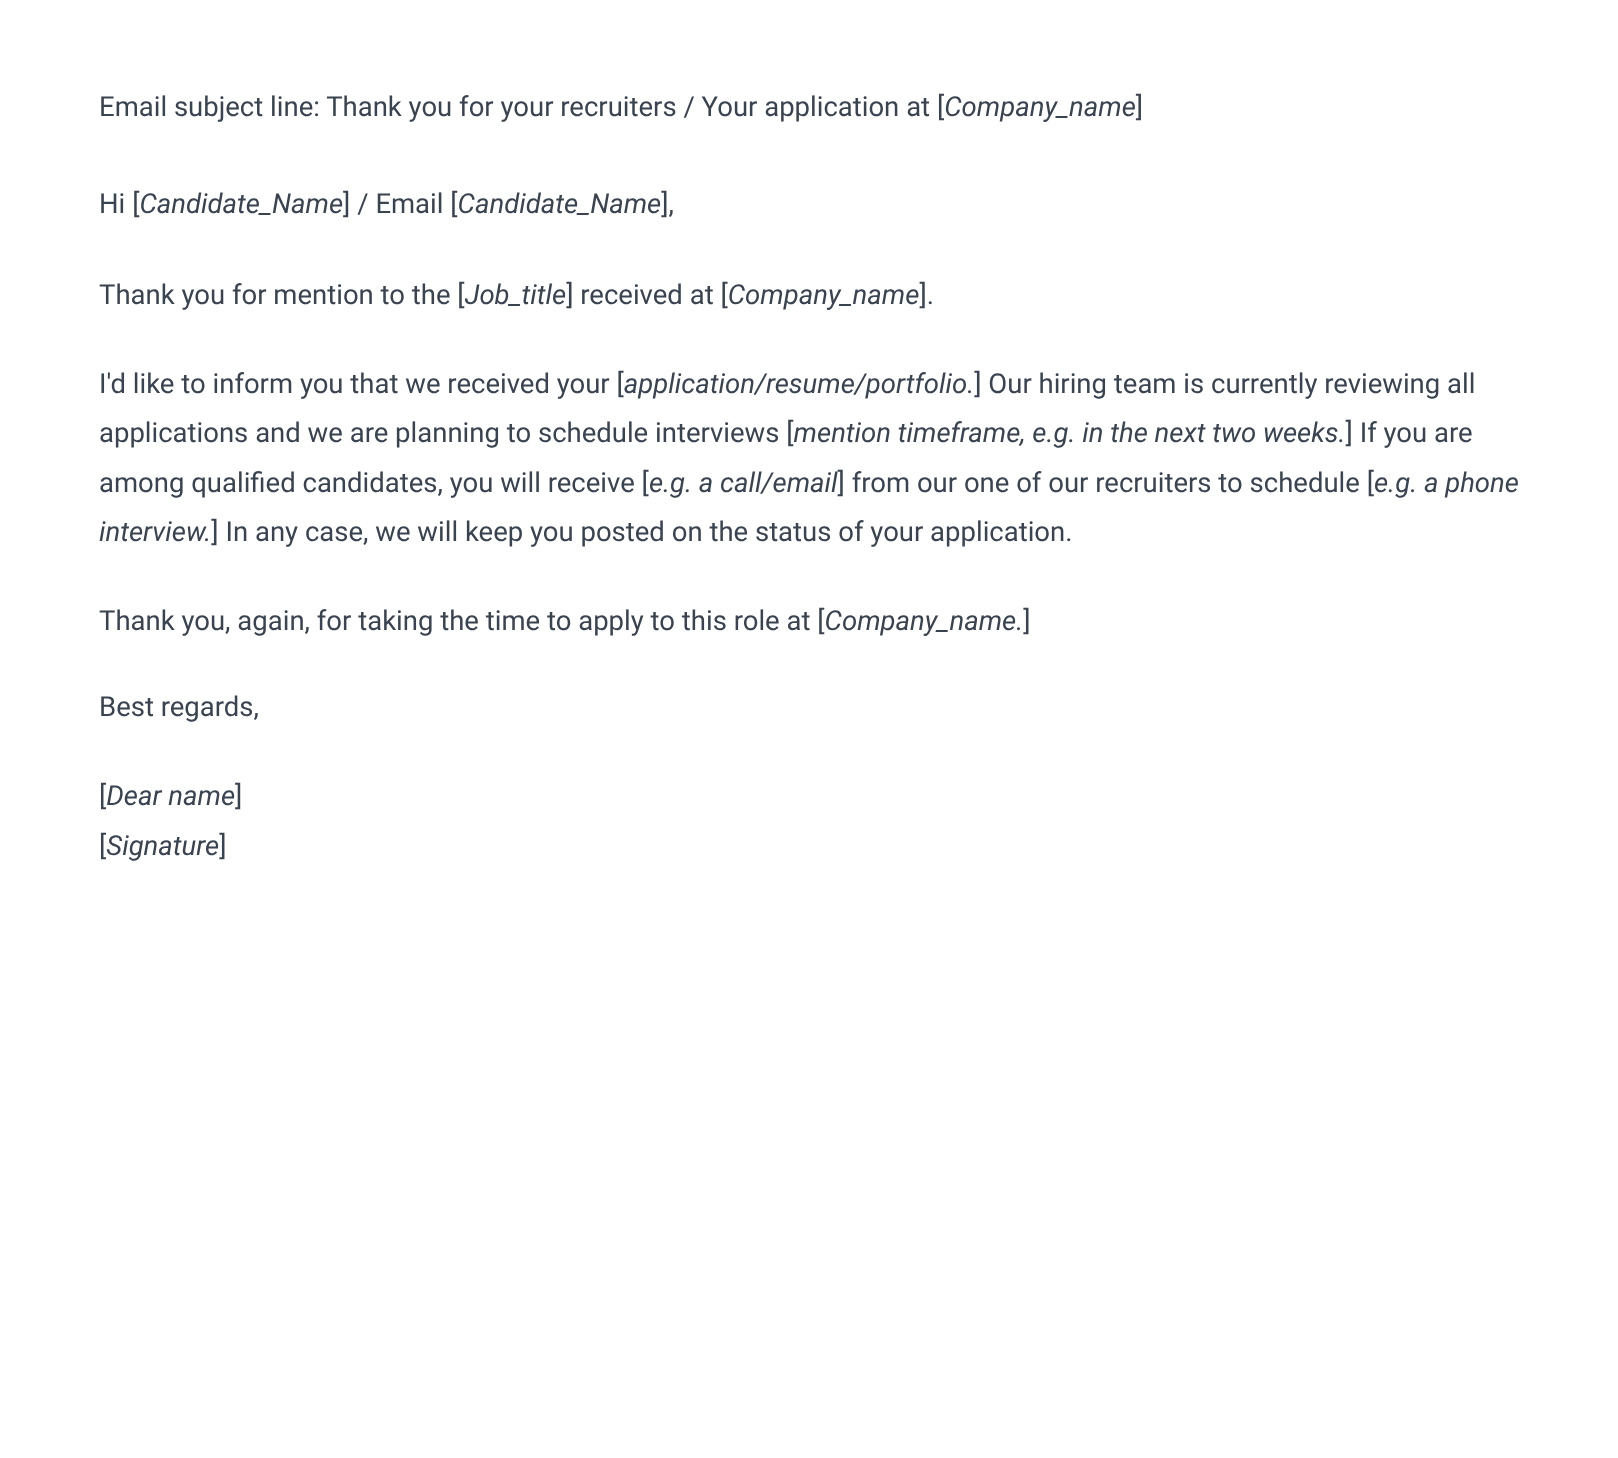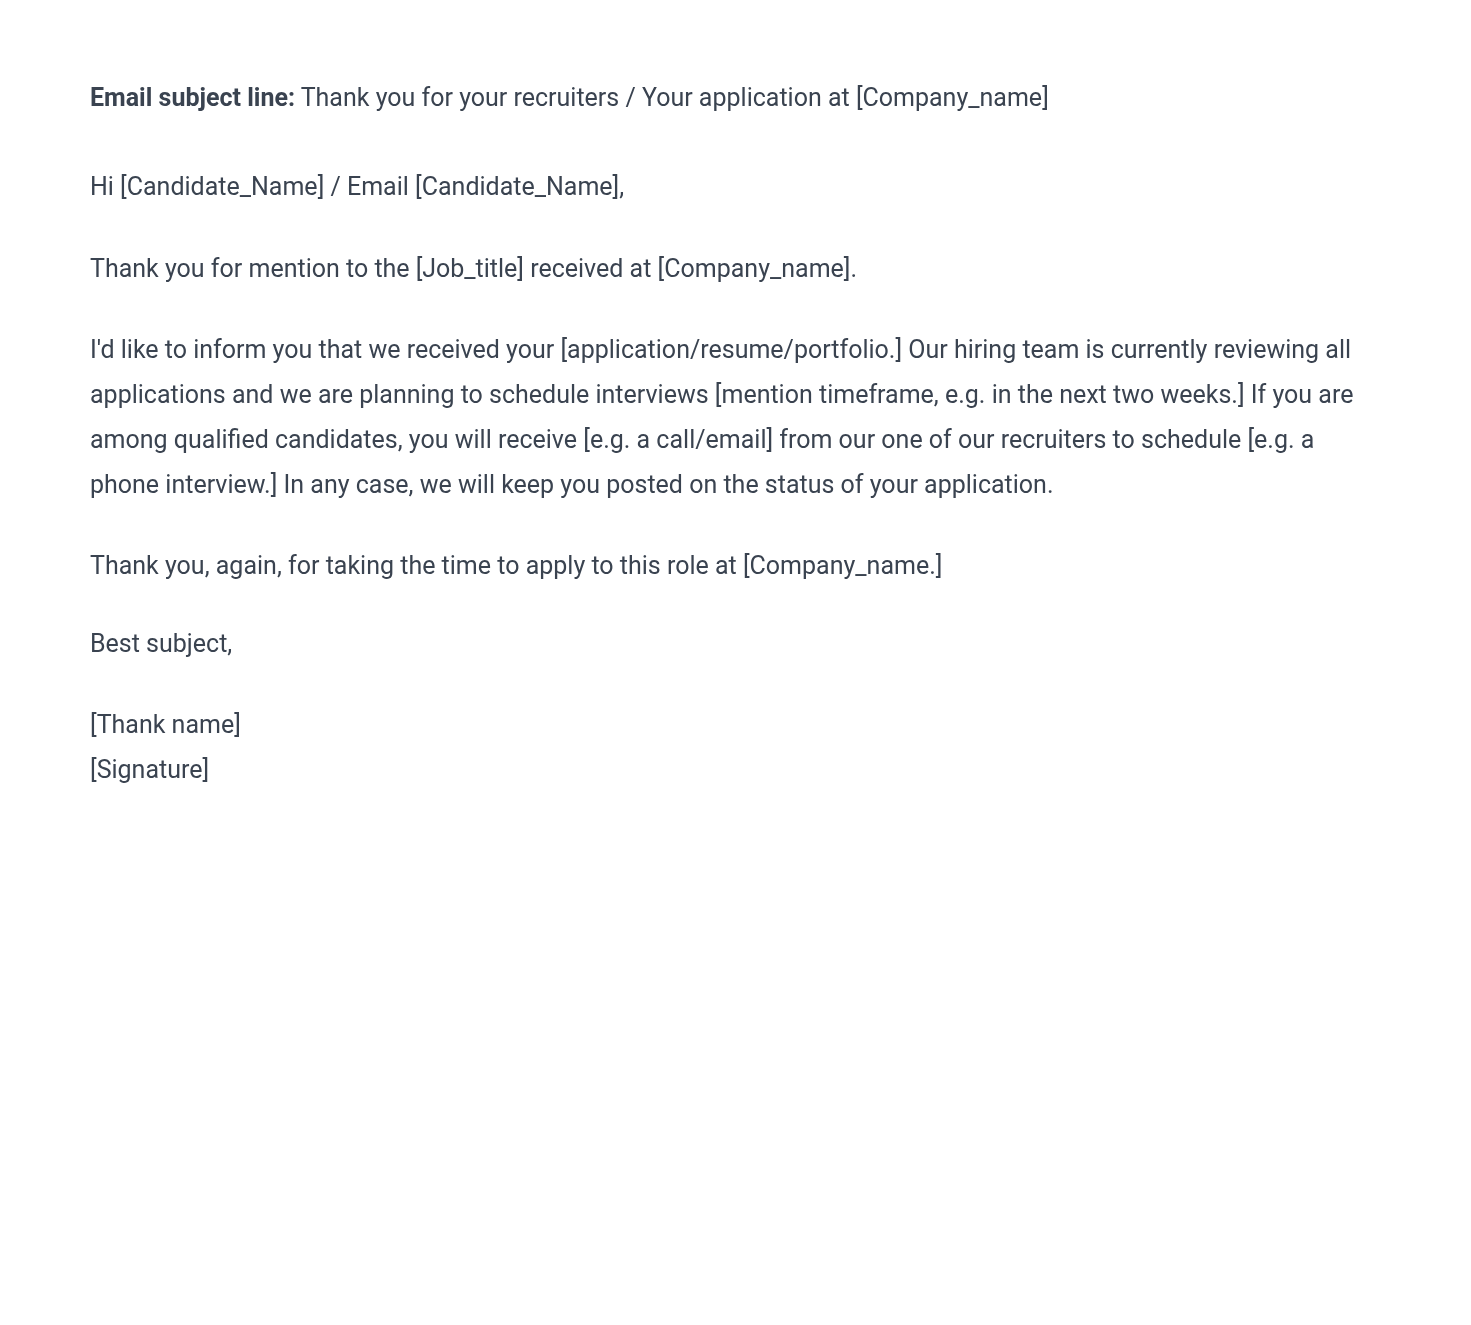--- a/index.html
+++ b/index.html
@@ -10,23 +10,24 @@
     body {
       font-family: -apple-system, BlinkMacSystemFont, "Segoe UI", Roboto, "Helvetica Neue", Arial, sans-serif;
       background: #ffffff;
       color: #3a4350;
       font-size: 25px;
       line-height: 1.5;
       padding: 75px 90px;
       max-width: 1471px;
     }
     .bold {
-      font-weight: 700;
+      font-weight: 400;
     }
     .italic {
+      font-style: italic;
     }
     p {
       margin-bottom: 40px;
     }
     p:last-child {
       margin-bottom: 0;
     }
     .paragraph {
       line-height: 1.8;
     }
@@ -54,18 +55,18 @@
 </p>
 
 <p class="paragraph">
   <span>I'd like to inform you that we received your [</span><span class="italic">application/resume/portfolio.</span><span>] Our hiring team is currently reviewing all applications and we are planning to schedule interviews [</span><span class="italic">mention timeframe, e.g. in the next two weeks.</span><span>] If you are among qualified candidates, you will receive [</span><span class="italic">e.g. a call/email</span><span>] from our one of our recruiters to schedule [</span><span class="italic">e.g. a phone interview.</span><span>] In any case, we will keep you posted on the status of your application.</span>
 </p>
 
 <p>
   <span>Thank you, again, for taking the time to apply to this role at [</span><span class="italic">Company_name.</span><span>]</span>
 </p>
 
-<p>Best subject,</p>
+<p>Best regards,</p>
 
 <p class="signature-block">
-  <span>[</span><span class="italic">Thank name</span><span>]</span><br>
+  <span>[</span><span class="italic">Dear name</span><span>]</span><br>
   <span>[</span><span class="italic">Signature</span><span>]</span>
 </p>
 
 </body></html>

